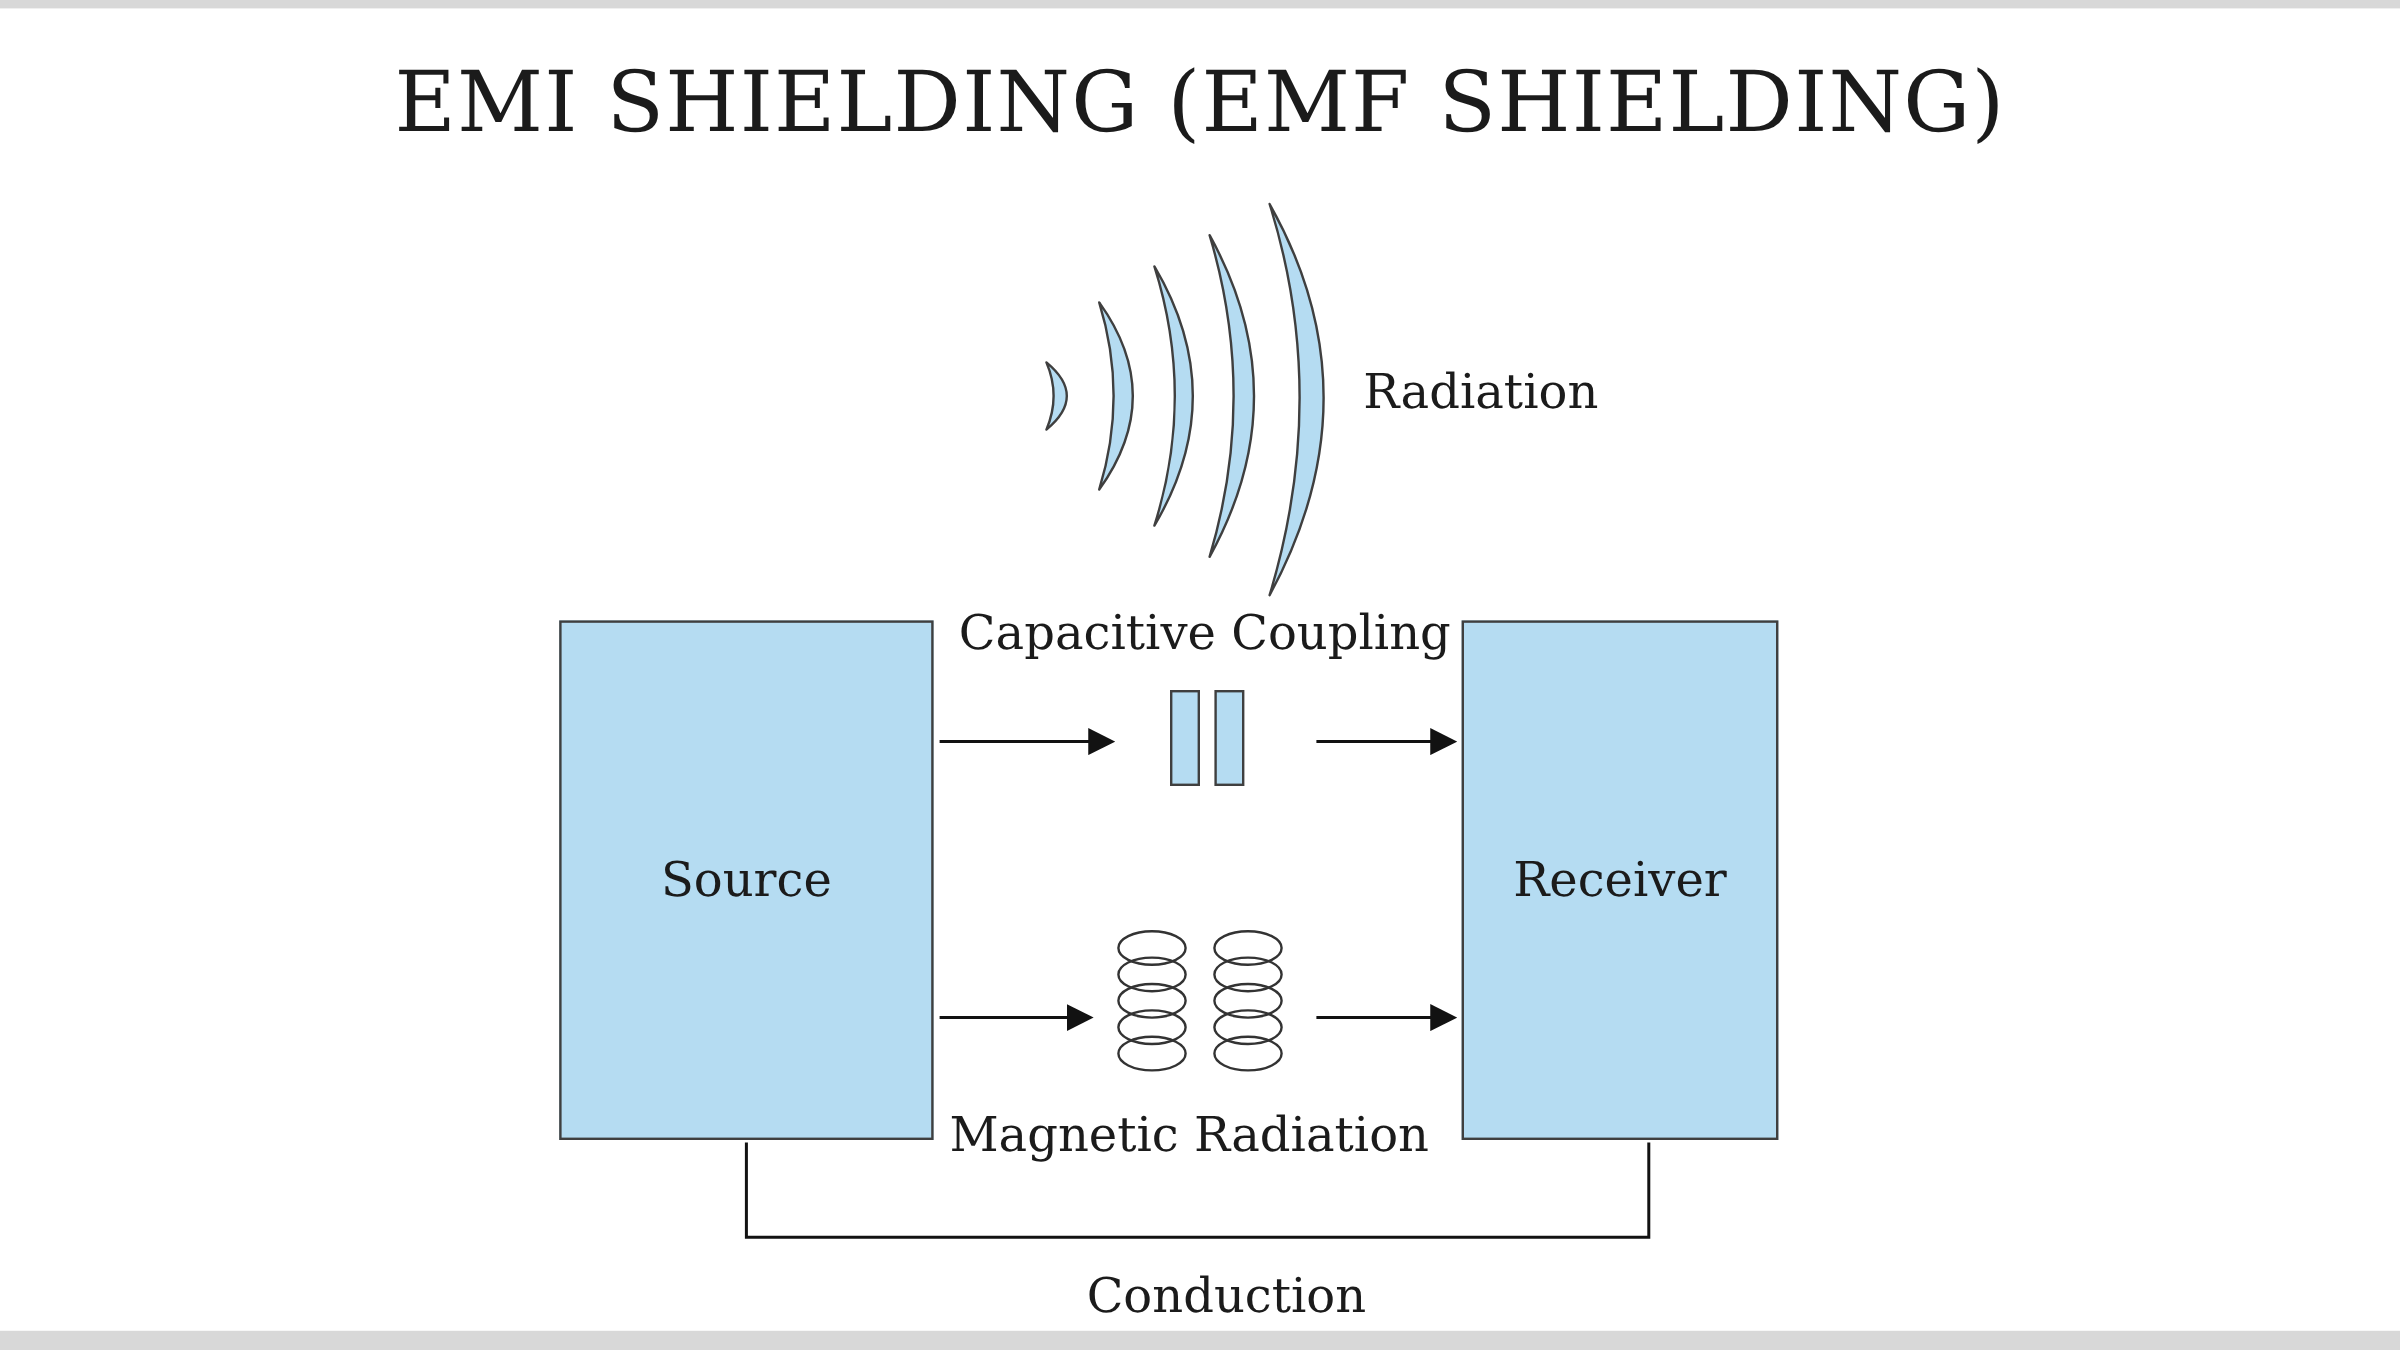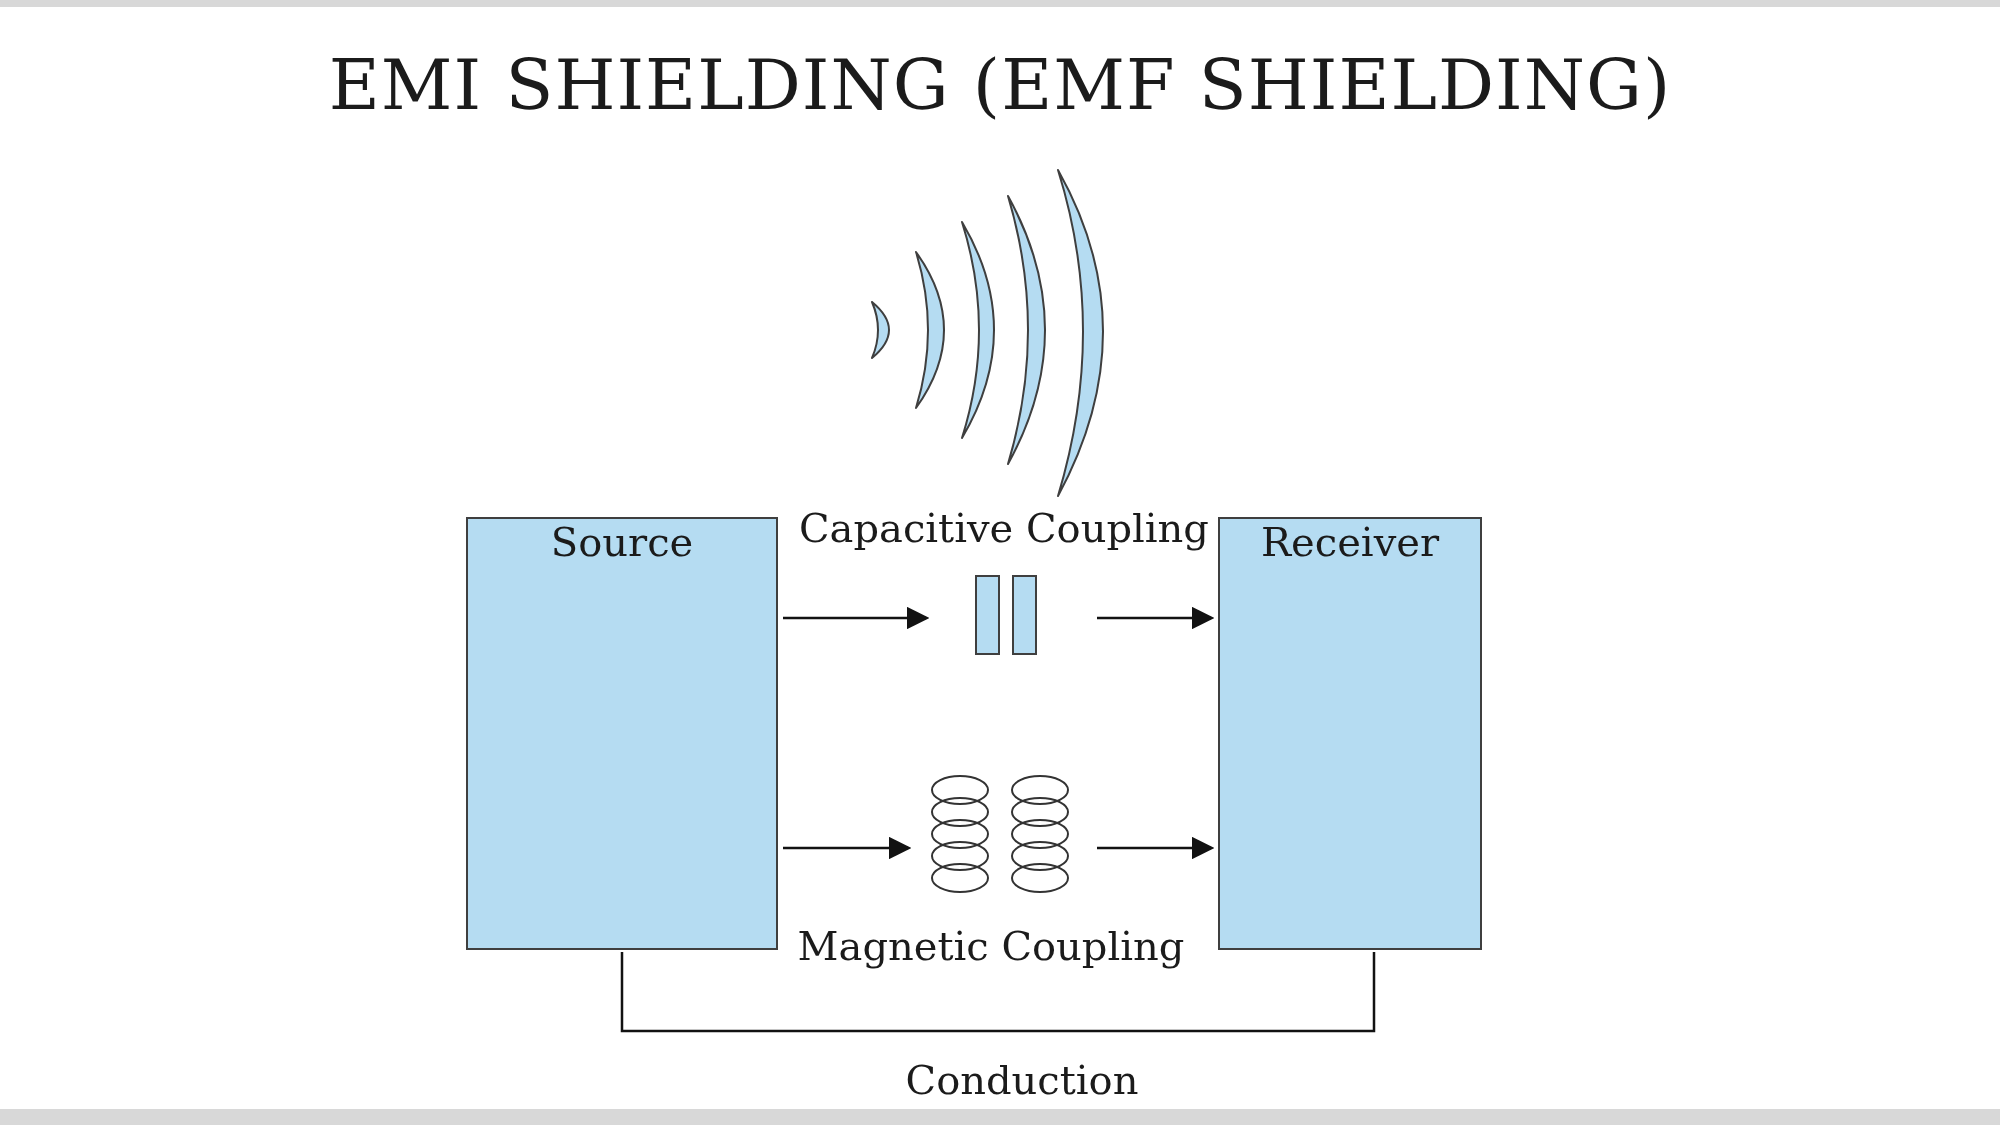--- a/index.html
+++ b/index.html
@@ -10,21 +10,21 @@
     --edge:#d8d8d8;
     --text:#1b1b1b;
   }
   html,body{margin:0;padding:0;}
   body{background:var(--edge);font-family:"DejaVu Serif","Liberation Serif",serif;}
   .canvas{position:relative;width:2000px;height:1125px;background:var(--bg);overflow:hidden;margin:0 auto;}
   .edge-top{position:absolute;top:0;left:0;width:100%;height:7px;background:var(--edge);}
   .edge-bottom{position:absolute;bottom:0;left:0;width:100%;height:16px;background:var(--edge);}
   .title{position:absolute;top:44px;left:50%;transform:translateX(-50%);font-size:70px;font-weight:400;color:var(--text);white-space:nowrap;letter-spacing:1px;}
   .diagram{position:absolute;left:0;top:0;width:2000px;height:1125px;}
-  .box{position:absolute;background:var(--fill-blue);border:2px solid var(--stroke-dark);display:flex;justify-content:center;font-size:40px;color:var(--text);box-sizing:border-box;}
+  .box{position:absolute;background:var(--fill-blue);border:2px solid var(--stroke-dark);display:flex;align-items:center;justify-content:center;font-size:40px;color:var(--text);box-sizing:border-box;}
   .box.source{left:466px;top:517px;width:312px;height:433px;}
   .box.receiver{left:1218px;top:517px;width:264px;height:433px;}
   .label{position:absolute;transform:translate(-50%,-50%);font-size:40px;color:var(--text);white-space:nowrap;}
   .label.radiation{left:1234px;top:327px;}
   .label.capacitive{left:1004px;top:528px;}
   .label.magnetic{left:991px;top:946px;}
   .label.conduction{left:982px;top:1080px;margin-left:40px;}
   .wave{fill:var(--fill-blue);stroke:var(--stroke-dark);stroke-width:2;stroke-linejoin:round;}
   .flow{stroke:var(--line);stroke-width:2.5;}
   .coil{fill:none;stroke:#333333;stroke-width:2;}
@@ -85,17 +85,18 @@
     <path class="cond" d="M 622 952 L 622 1031 L 1374 1031 L 1374 952"></path>
   </svg>
 
   <div class="box source">
     <span>Source</span>
   </div>
   <div class="box receiver">
     <span>Receiver</span>
   </div>
 
+  <div class="label radiation">Radiation</div>
   <div class="label capacitive">Capacitive Coupling</div>
-  <div class="label magnetic">Magnetic Coupling</div>
+  <div class="label magnetic">Magnetic Radiation</div>
   <div class="label conduction">Conduction</div>
 
 </div>
 
 </body></html>

